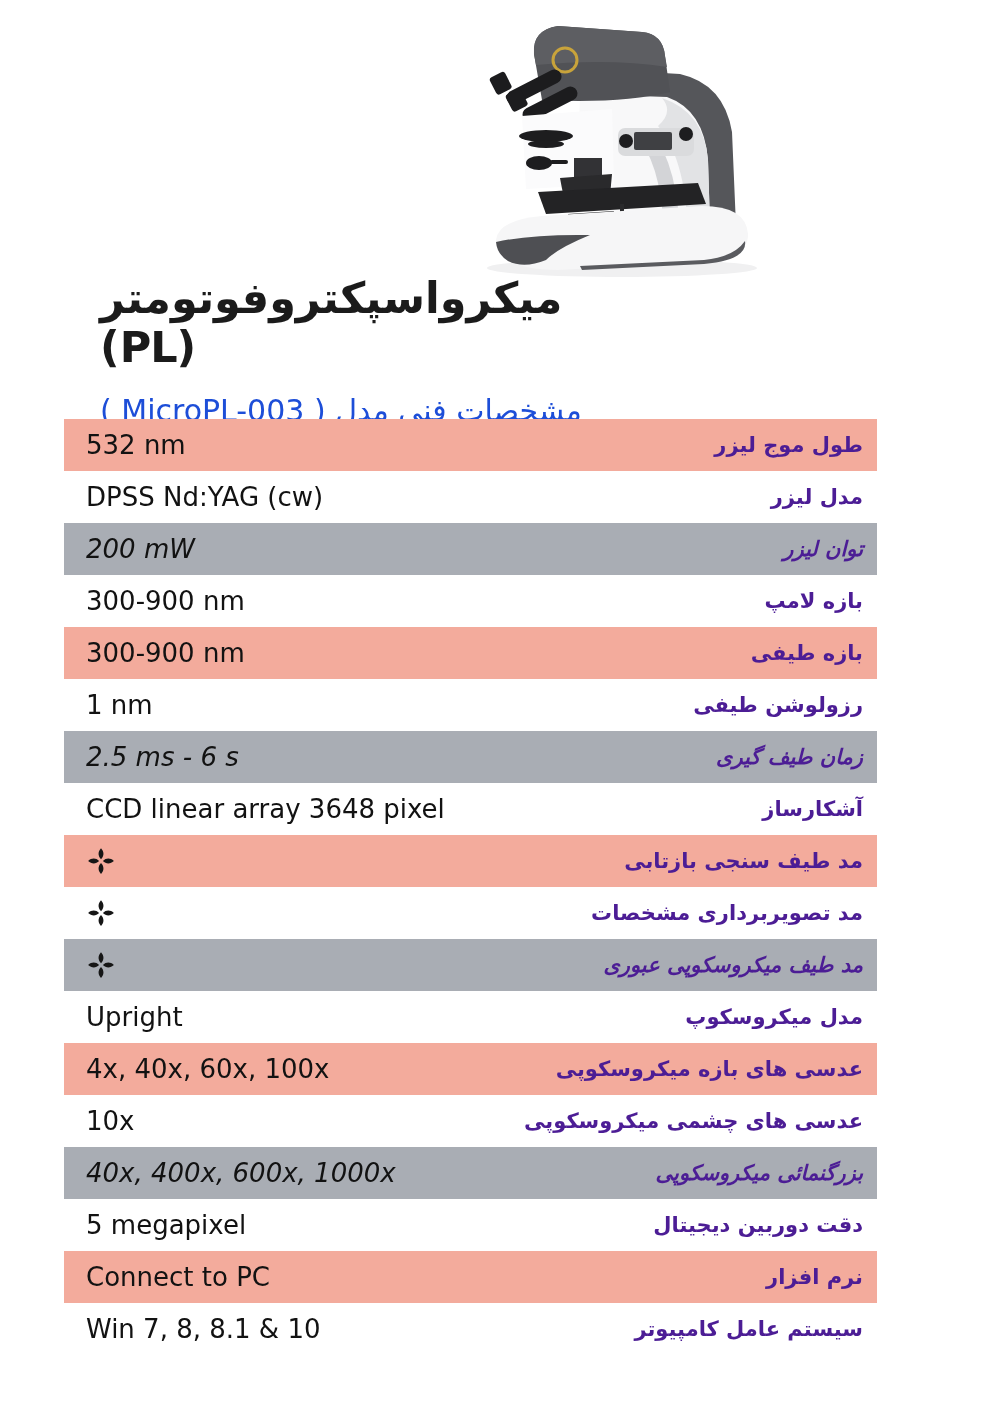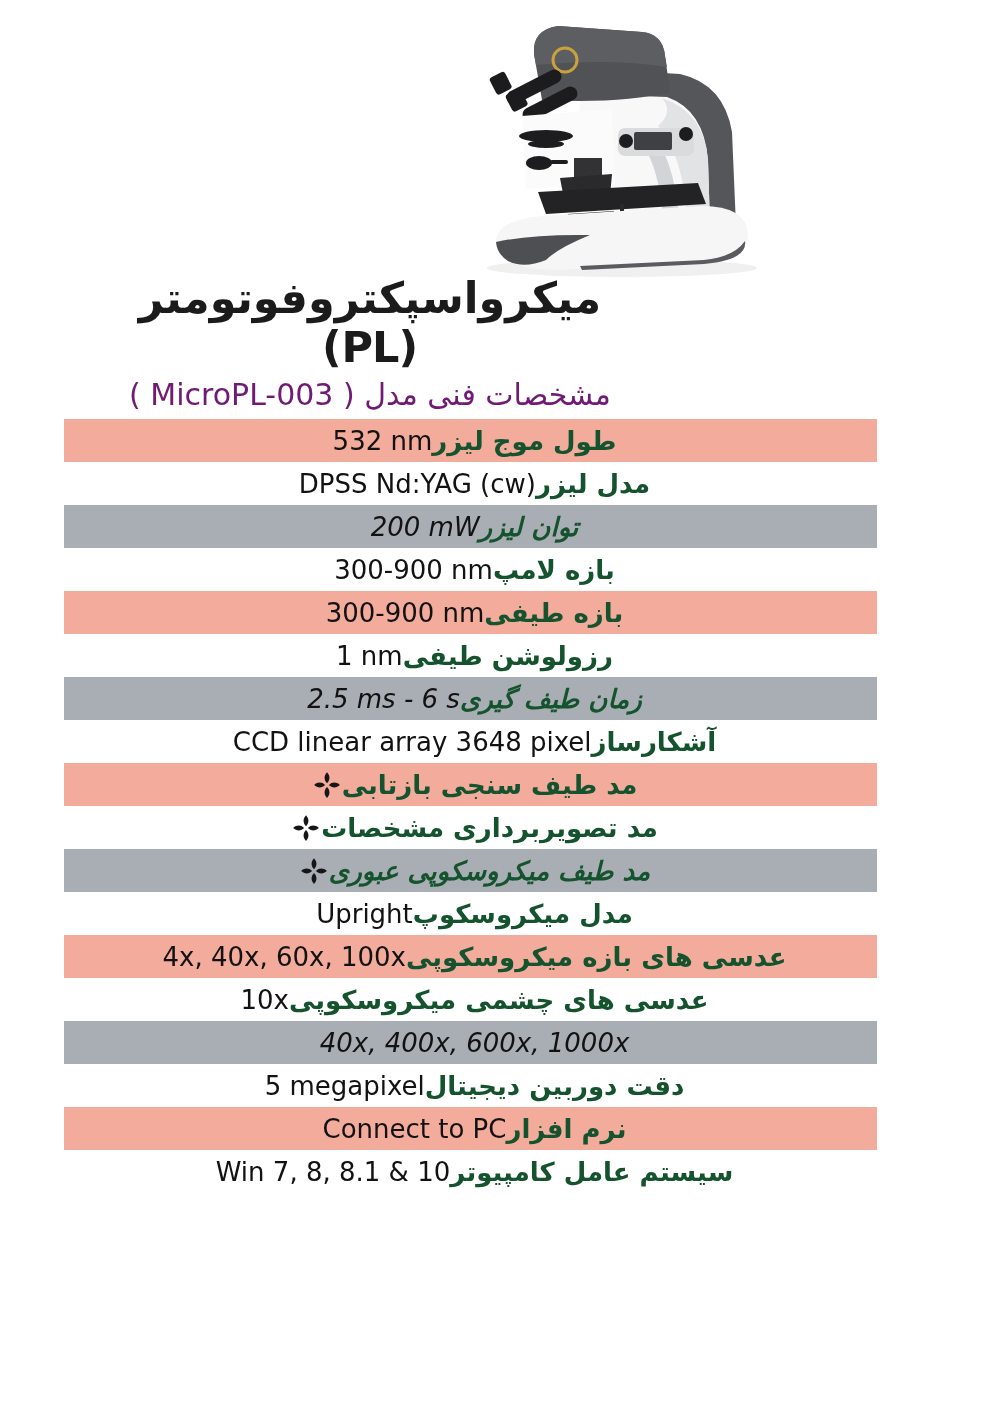--- a/index.html
+++ b/index.html
@@ -13,56 +13,56 @@
 
   
   .hero {
     position:absolute; left:462px; top:8px;
     width:310px; height:272px;
   }
 
   
   .titles {
     position:absolute; left:100px; top:274px; width:540px;
-    text-align:center;
+    text-align:left;
   }
   .page-title {
     direction:rtl;
     font-size:43px; font-weight:bold; color:#1b1b1b;
     letter-spacing:-1px;
     line-height:1.15;
   }
   .page-subtitle {
     direction:rtl;
-    font-size:30px; font-weight:normal; color:#701a75;
-    margin-top:4px;
+    font-size:30px; font-weight:normal; color:#1d4ed8;
+    margin-top:20px;
     line-height:1.2;
   }
 
   
   .spec-table {
     position:absolute; left:64px; top:419px; width:813px;
   }
   .row {
-    height:43px;
-    display:flex; align-items:center; justify-content:center;
+    height:52px;
+    display:flex; align-items:center; justify-content:space-between;
     padding:0 14px 0 22px;
     background:#ffffff;
   }
   .row.salmon { background:var(--row-salmon,#f3ab9c); }
   .row.gray   { background:var(--row-gray,#a9adb4);font-style:italic; }
   .row-value {
     direction:ltr;
     font-size:26px; color:#121212;
     white-space:nowrap;
     display:flex; align-items:center;
   }
   .row-label {
     direction:rtl;
-    font-size:26px; font-weight:bold; color:#14532d;
+    font-size:21px; font-weight:bold; color:#4c1d95;
     white-space:nowrap;
   }
   .row-value svg { display:block; }
 </style>
 </head>
 <body>
 
 <div class="hero">
   <svg viewBox="0 0 310 272" width="310" height="272">
 
@@ -225,20 +225,21 @@
     <span class="row-label">عدسی های بازه میکروسکوپی</span>
   </div>
 
   <div class="row white">
     <span class="row-value">10x</span>
     <span class="row-label">عدسی های چشمی میکروسکوپی</span>
   </div>
 
   <div class="row gray">
     <span class="row-value">40x, 400x, 600x, 1000x</span>
+    <span class="row-label">بزرگنمائی میکروسکوپی</span>
   </div>
 
   <div class="row white">
     <span class="row-value">5 megapixel</span>
     <span class="row-label">دقت دوربین دیجیتال</span>
   </div>
 
   <div class="row salmon">
     <span class="row-value">Connect to PC</span>
     <span class="row-label">نرم افزار</span>

